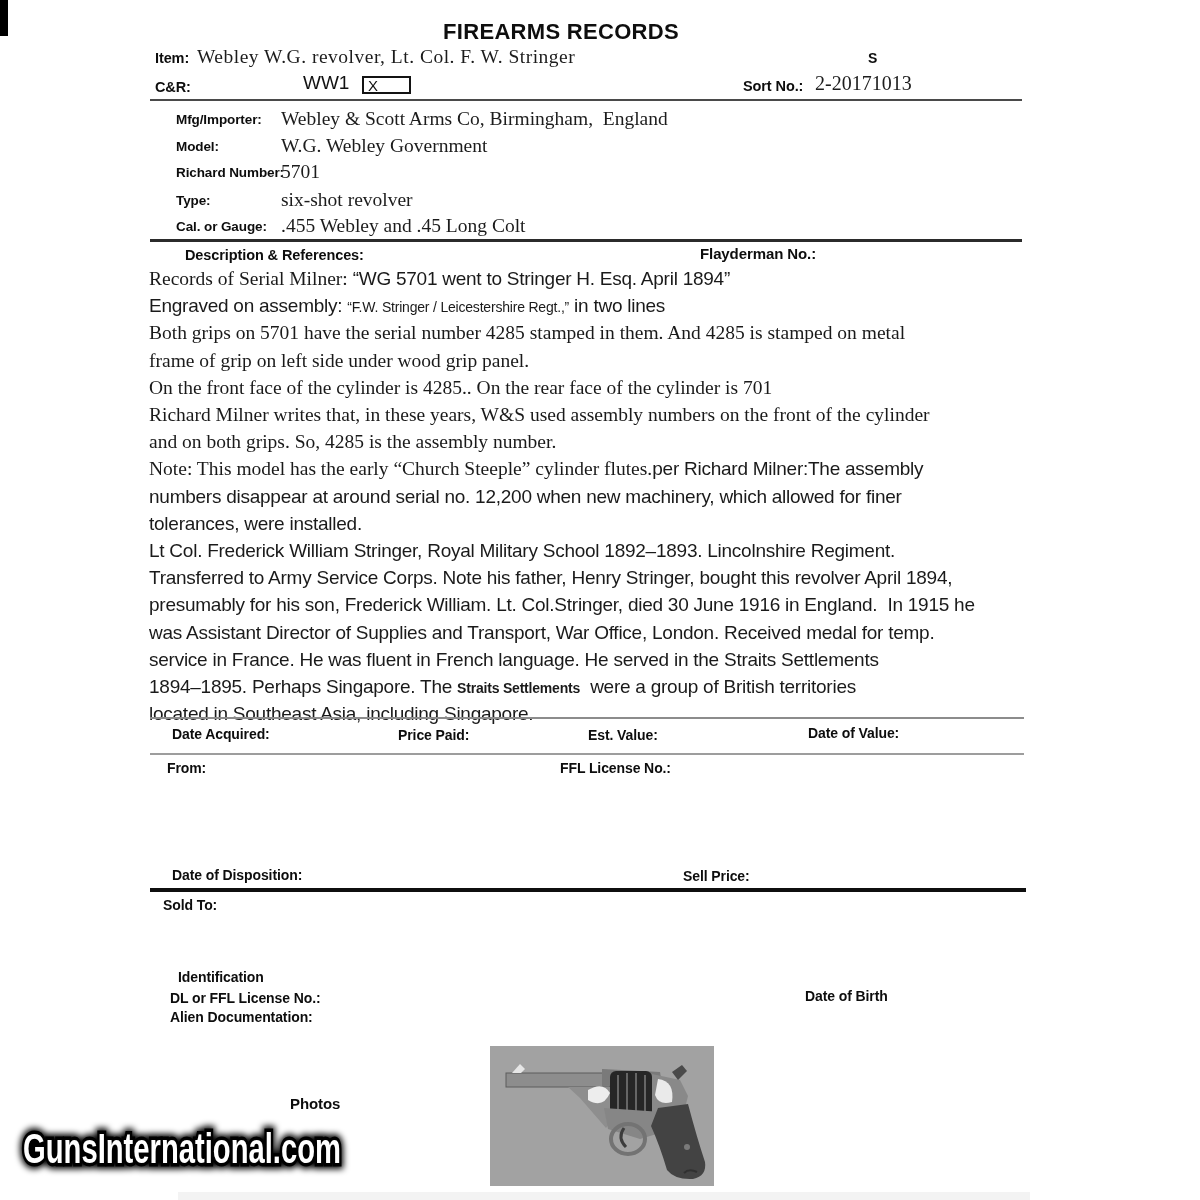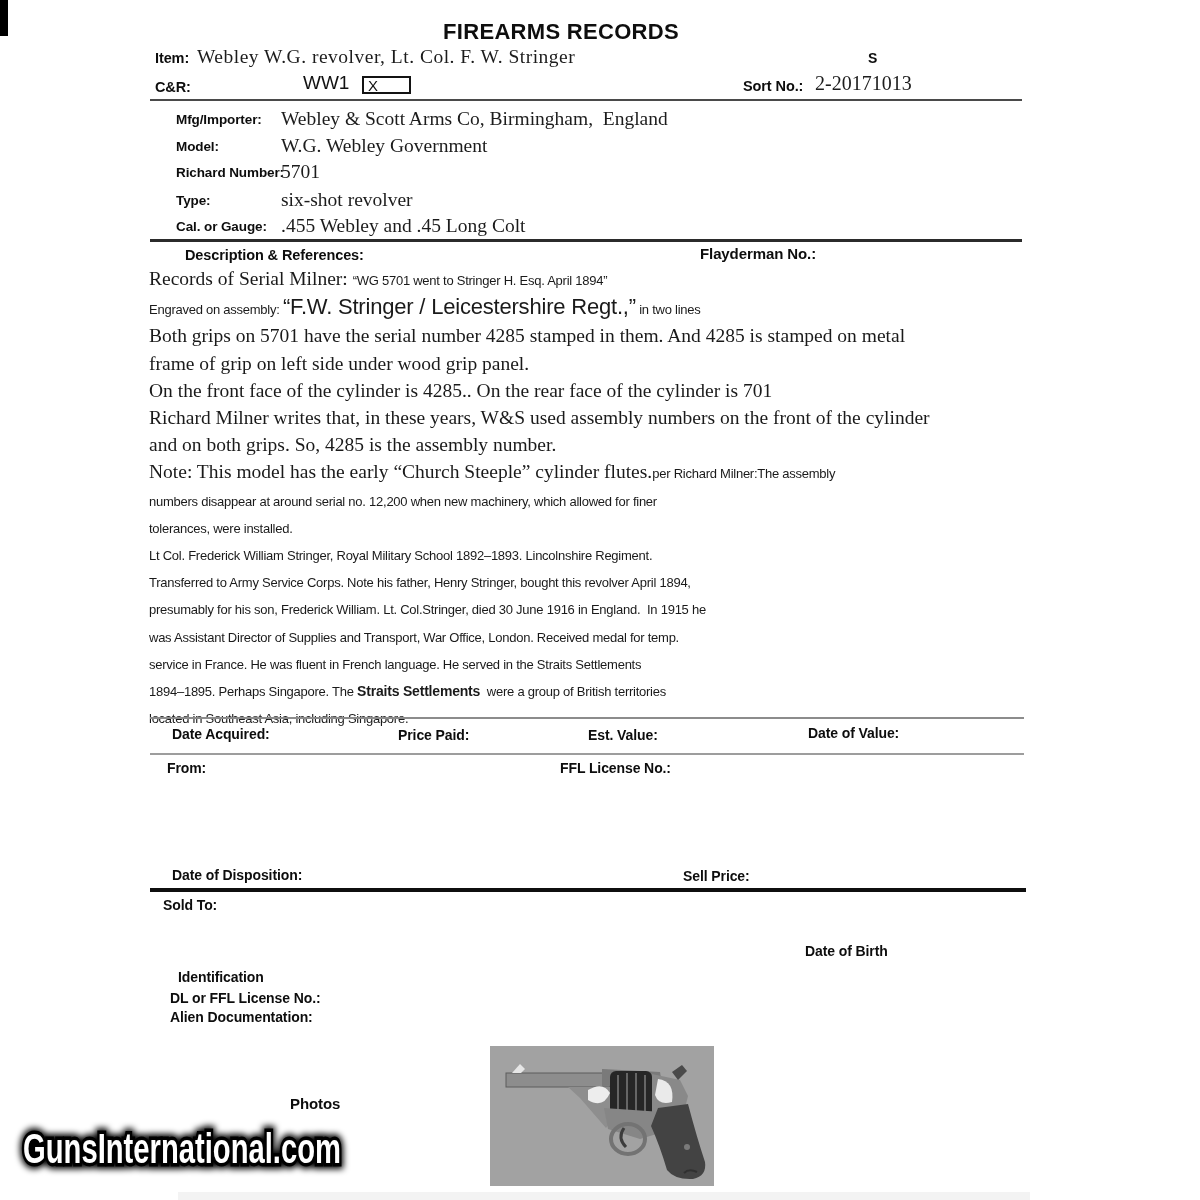--- a/index.html
+++ b/index.html
@@ -42,37 +42,37 @@
   .spec-row:nth-child(5){ top:107px; }
   .spec-label { position:absolute; left:0; top:4px; }
   .spec-value { position:absolute; left:105px; top:0; }
 
   .desc-section-label { left:185px; top:247px; font-size:14.5px; }
   .flayderman-label { left:700px; top:245px; font-size:15px; }
 
   .desc { left:149px; top:266px; width:900px; }
   .desc-line { line-height:26.2px; white-space:pre; color:#1a1a1a; }
   .seg-serif { font-family:"Liberation Serif", serif; font-size:19.5px; }
-  .seg-sans { font-size:13px; letter-spacing:-0.25px; }
-  .seg-sans-lg { font-size:22px; letter-spacing:-0.2px; }
+  .seg-sans { font-size:19px; letter-spacing:-0.25px; }
+  .seg-sans-lg { font-size:14px; letter-spacing:-0.2px; }
   .seg-sans-bold { font-size:14px; font-weight:bold; letter-spacing:-0.2px; }
 
   .lbl-date-acquired { left:172px; top:726px; }
   .lbl-price-paid   { left:398px; top:727px; }
   .lbl-est-value    { left:588px; top:727px; }
   .lbl-date-value   { left:808px; top:725px; }
   .lbl-from         { left:167px; top:760px; }
   .lbl-ffl          { left:560px; top:760px; }
   .lbl-dod          { left:172px; top:867px; }
   .lbl-sell-price   { left:683px; top:868px; }
   .lbl-sold-to      { left:163px; top:897px; }
   .lbl-identification { left:178px; top:969px; }
   .lbl-dl-ffl       { left:170px; top:990px; }
   .lbl-alien        { left:170px; top:1009px; }
-  .lbl-dob          { left:805px; top:943px; }
+  .lbl-dob          { left:805px; top:988px; }
   .lbl-photos       { left:290px; top:1095px; font-size:15px; }
 
   .photo { left:490px; top:1046px; width:224px; height:140px; }
   .watermark-wrap { left:8px; top:1114px; }
 </style>
 </head>
 <body>
 
 <div class="page">
 

